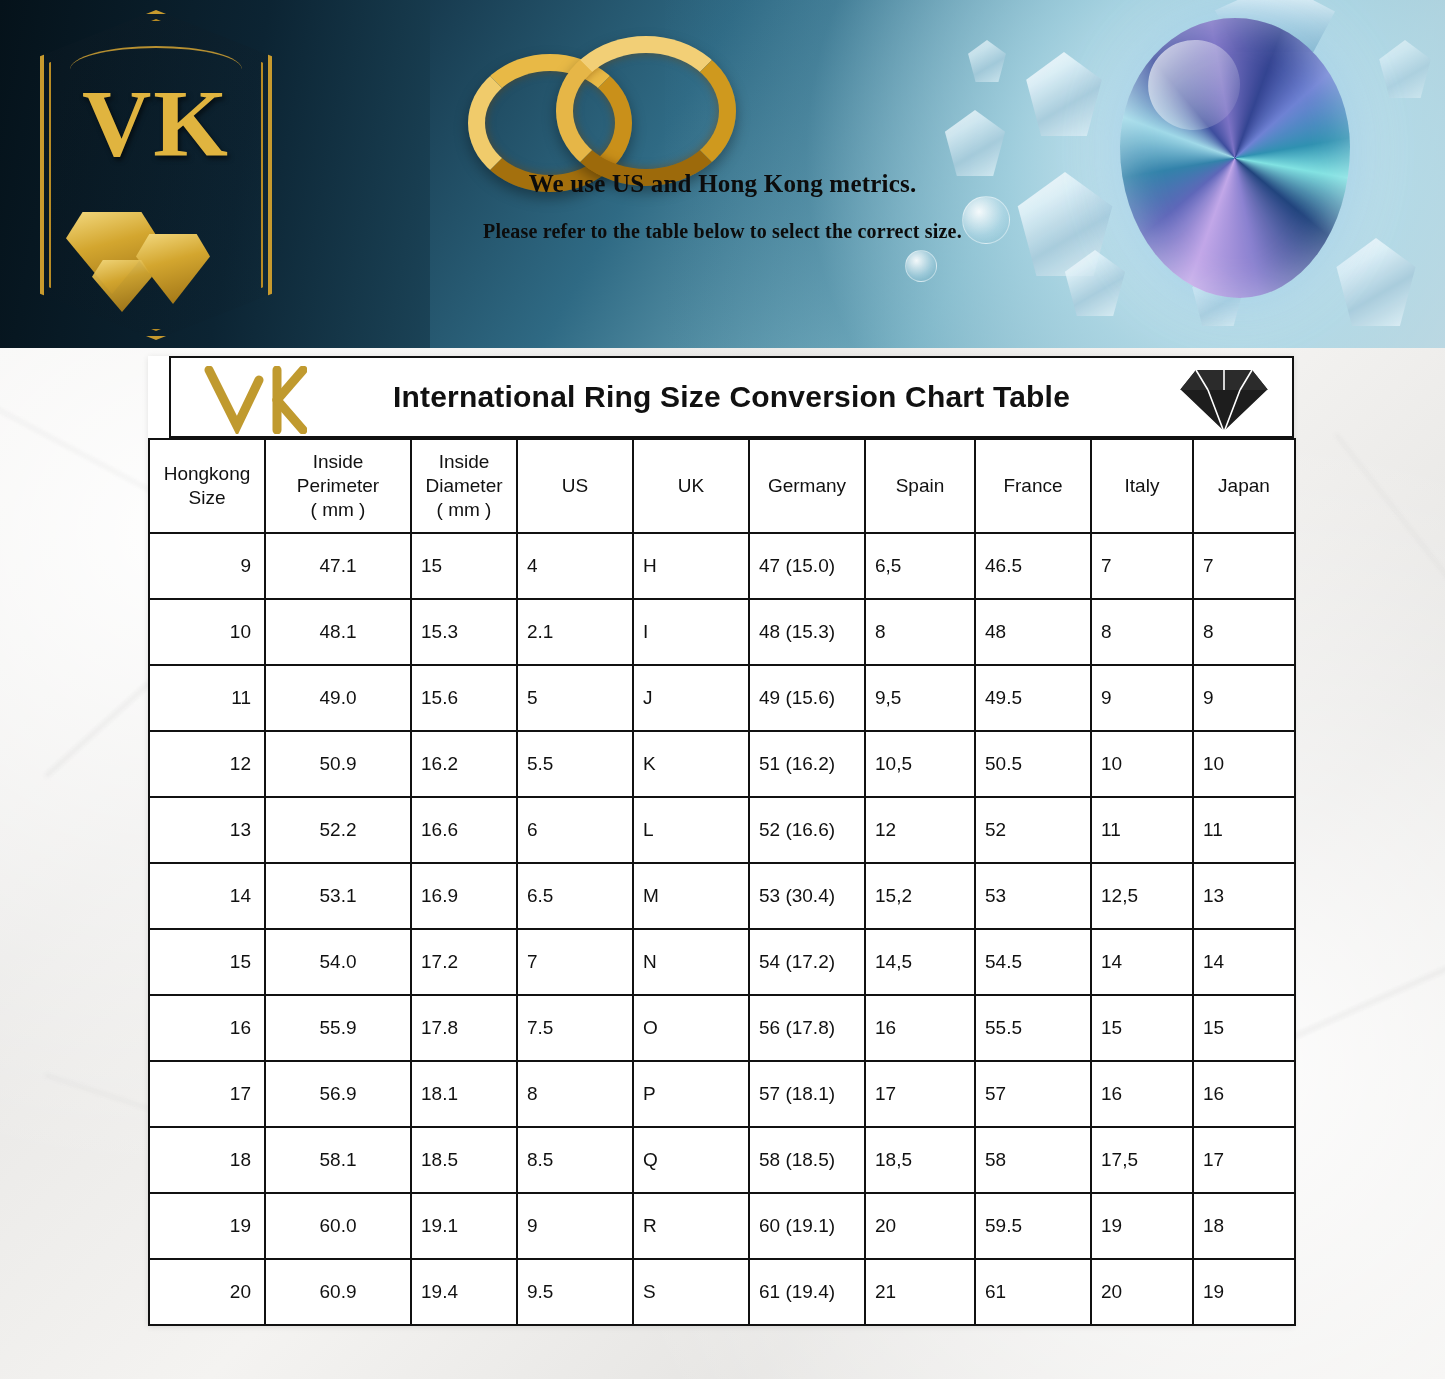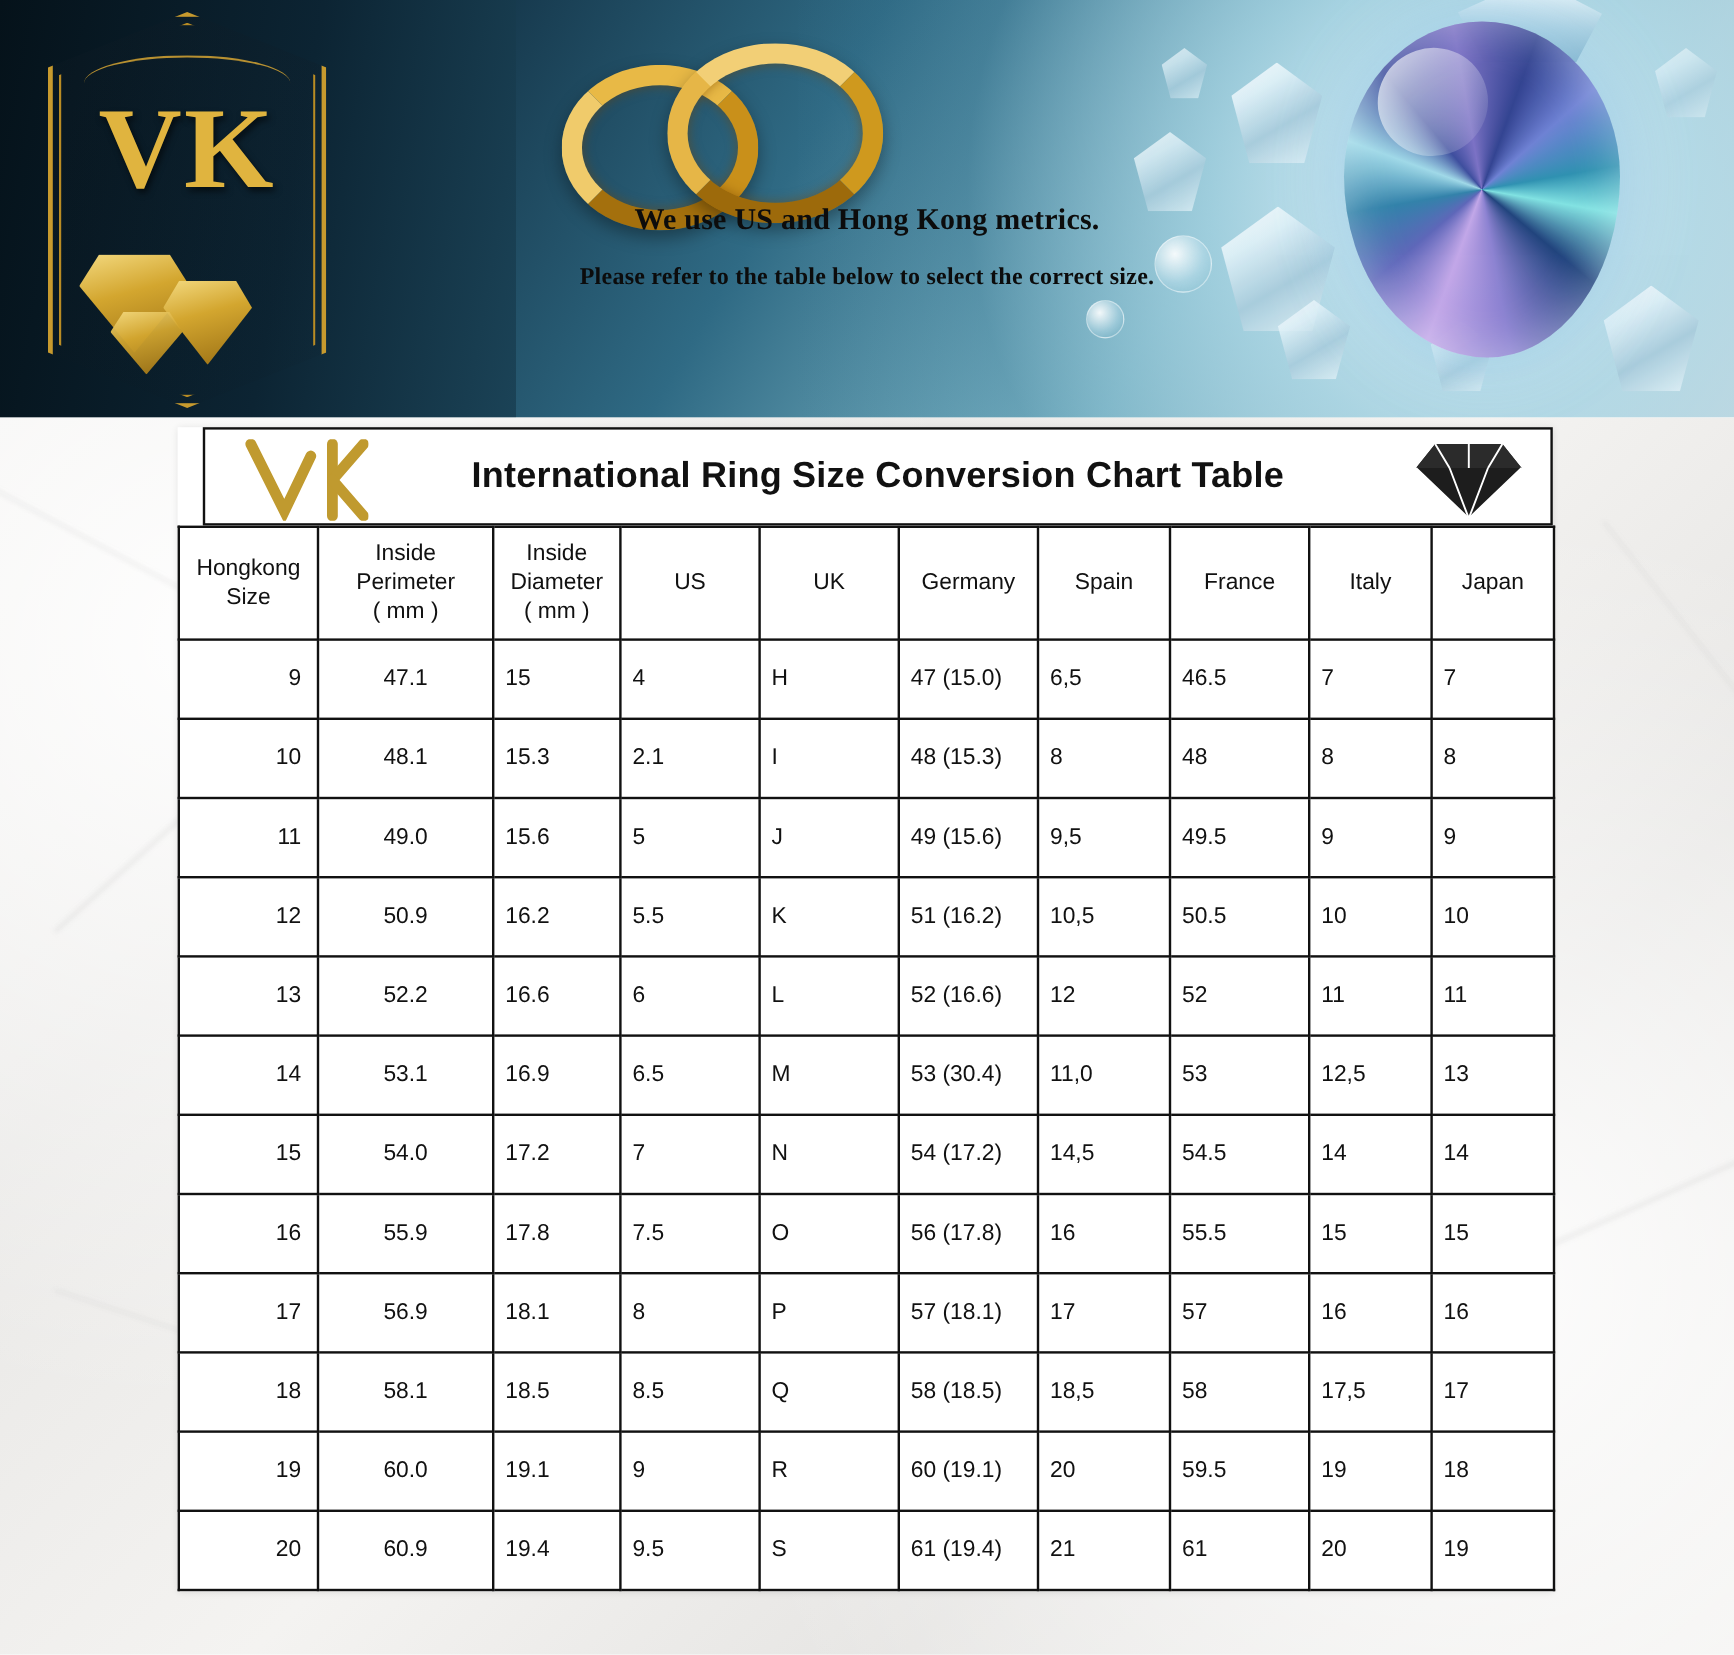--- a/index.html
+++ b/index.html
@@ -454,21 +454,21 @@
           <td>11</td>
           <td>11</td>
         </tr>
         <tr>
           <td class="num-right">14</td>
           <td class="num-center">53.1</td>
           <td>16.9</td>
           <td>6.5</td>
           <td>M</td>
           <td>53 (30.4)</td>
-          <td>11,0</td>
+          <td>15,2</td>
           <td>53</td>
           <td>12,5</td>
           <td>13</td>
         </tr>
         <tr>
           <td class="num-right">15</td>
           <td class="num-center">54.0</td>
           <td>17.2</td>
           <td>7</td>
           <td>N</td>

